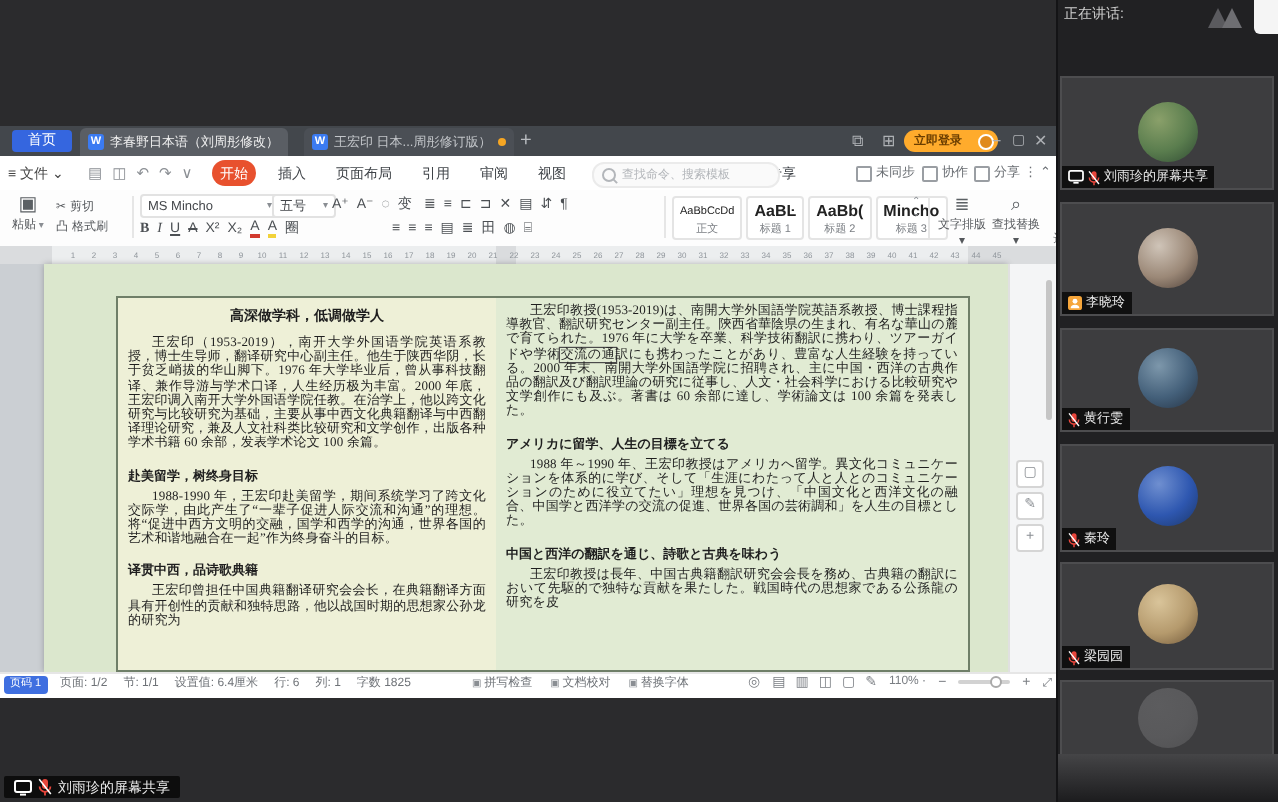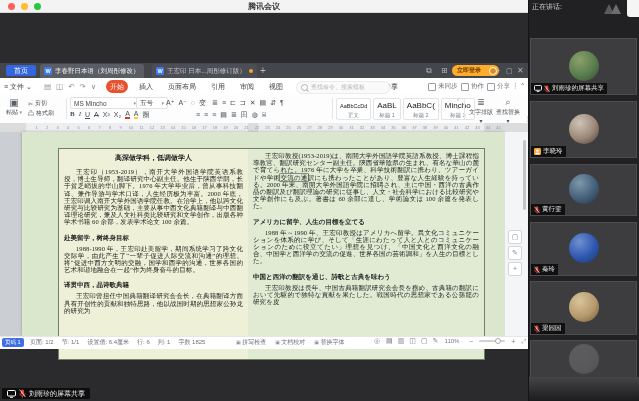--- a/index.html
+++ b/index.html
@@ -54,33 +54,33 @@
   .ico-row{display:flex;gap:4px;align-items:flex-end;}
   .tb-ico{font-size:7px;color:#4c5054;line-height:9px;}
   .tb-ico.b{font-weight:bold;font-family:"Liberation Serif",serif;}
   .tb-ico.i{font-style:italic;font-family:"Liberation Serif",serif;}
   .tb-ico.u{text-decoration:underline;}
   .tb-ico.strike{text-decoration:line-through;}
   .tb-ico.fcolor{border-bottom:2px solid #d23a2e;line-height:7px;}
   .tb-ico.hcolor{border-bottom:2px solid #f2d23a;line-height:7px;}
   .style-box{height:22px;border:1px solid #e4e4e4;border-radius:2px;background:#fff;text-align:center;
     padding:1px 3px;box-sizing:border-box;}
-  .style-sample{font-size:8px;font-weight:normal;color:#222;line-height:12px;white-space:nowrap;}
+  .style-sample{font-size:8px;font-weight:bold;color:#222;line-height:12px;white-space:nowrap;}
   .style-small .style-sample{font-size:5.5px;font-weight:normal;line-height:12px;}
   .style-name{font-size:5.5px;color:#7b7f84;line-height:7px;white-space:nowrap;}
   .tool-btn{width:26px;text-align:center;}
   .tool-btn .t-ico{font-size:9px;color:#5b6064;line-height:11px;}
   
   #ruler{left:0;top:123px;width:528px;height:9px;background:#eceeef;border-bottom:1px solid #d9dbdc;}
   .ruler-shade{top:123px;height:9px;background:#dadcde;}
   .rnum{top:125px;font-size:4px;color:#8e949a;transform:translateX(-50%);}
   
   #doc-surround{left:0;top:132px;width:528px;height:204px;background:#cbcfd3;}
   #page{left:22px;top:132px;width:482px;height:204px;background:#dbe7cd;box-shadow:0 0 3px rgba(0,0,0,.25);}
-  .cell{position:absolute;top:16px;height:212px;border:1px solid #6f7f68;box-sizing:border-box;
+  .cell{position:absolute;top:16px;height:188px;border:1px solid #6f7f68;box-sizing:border-box;
     padding:3px 5px;overflow:hidden;font-family:"Liberation Serif","DejaVu Serif",serif;color:#1f1f1f;}
   #cellL{left:36px;width:191px;background:#eef0d7;}
   #cellR{left:226px;width:237px;background:#e1ebd3;border-left:none;}
   .doc-title{font-size:7px;font-weight:bold;text-align:center;margin:1px 0 5px 0;}
   #cellR .doc-title{color:#9c3428;}
   .doc-h{font-size:6.5px;font-weight:bold;margin:8px 0 2px 0;}
   .doc-p{font-size:6.5px;line-height:7.2px;letter-spacing:0.1px;text-align:justify;text-indent:12px;margin:0;}
   .selbox{box-shadow:0 0 0 0.6px #4a4a4a;}
   #right-strip{left:504px;top:132px;width:24px;height:204px;background:#f4f5f6;border-left:1px solid #e0e0e0;}
   .strip-ico{left:508px;width:12px;height:12px;border:1px solid #d5d5d5;border-radius:2px;background:#fff;
@@ -111,26 +111,20 @@
   #bottom-grad{left:529px;top:377px;width:110px;height:24px;background:linear-gradient(#454547,#1c1c1e);}
   #share-overlay{left:2px;top:388px;height:11px;background:rgba(8,8,8,.85);border-radius:1px;display:flex;
     align-items:center;gap:3px;padding:0 5px;}
   #share-overlay span{font-size:7px;color:#ececec;white-space:nowrap;}
 </style>
 </head>
 <body>
 
 <div id="stage">
 
-  <div class="abs" id="titlebar">
-    <div class="abs tl" style="left:8px;background:#ff5f57"></div>
-    <div class="abs tl" style="left:21px;background:#febc2e"></div>
-    <div class="abs tl" style="left:34px;background:#28c840"></div>
-    <div class="abs" id="win-title">腾讯会议</div>
-  </div>
 
   <div class="abs" id="tabbar"></div>
   <div class="abs" id="home-btn">首页</div>
   <div class="abs doctab active" style="left:40px;max-width:108px;">
     <span class="wicon">W</span>
     <span>李春野日本语（刘周彤修改）</span>
   </div>
   <div class="abs doctab inactive" style="left:152px;max-width:104px;">
     <span class="wicon">W</span>
     <span>王宏印  日本...周彤修订版）</span>
@@ -249,21 +243,21 @@
   <div class="abs ico-row" id="style-gallery" style="left:336px;top:98px;gap:2px;">
       <div class="style-box style-small">
         <div class="style-sample">AaBbCcDd</div>
         <div class="style-name">正文</div>
       </div>
       <div class="style-box">
         <div class="style-sample">AaBĿ</div>
         <div class="style-name">标题 1</div>
       </div>
       <div class="style-box">
-        <div class="style-sample">AaBbC(</div>
+        <div class="style-sample">AaBb(</div>
         <div class="style-name">标题 2</div>
       </div>
       <div class="style-box">
         <div class="style-sample">Mincho</div>
         <div class="style-name">标题 3</div>
       </div>
     </div>
   <div class="abs" style="left:456px;top:98px;font-size:5px;color:#8a8e93;line-height:6px;">⌃<br>⌄</div>
   <div class="abs vdiv" style="left:464px;"></div>
   <div class="abs ico-row" id="tool-buttons" style="left:468px;top:97px;gap:1px;">

